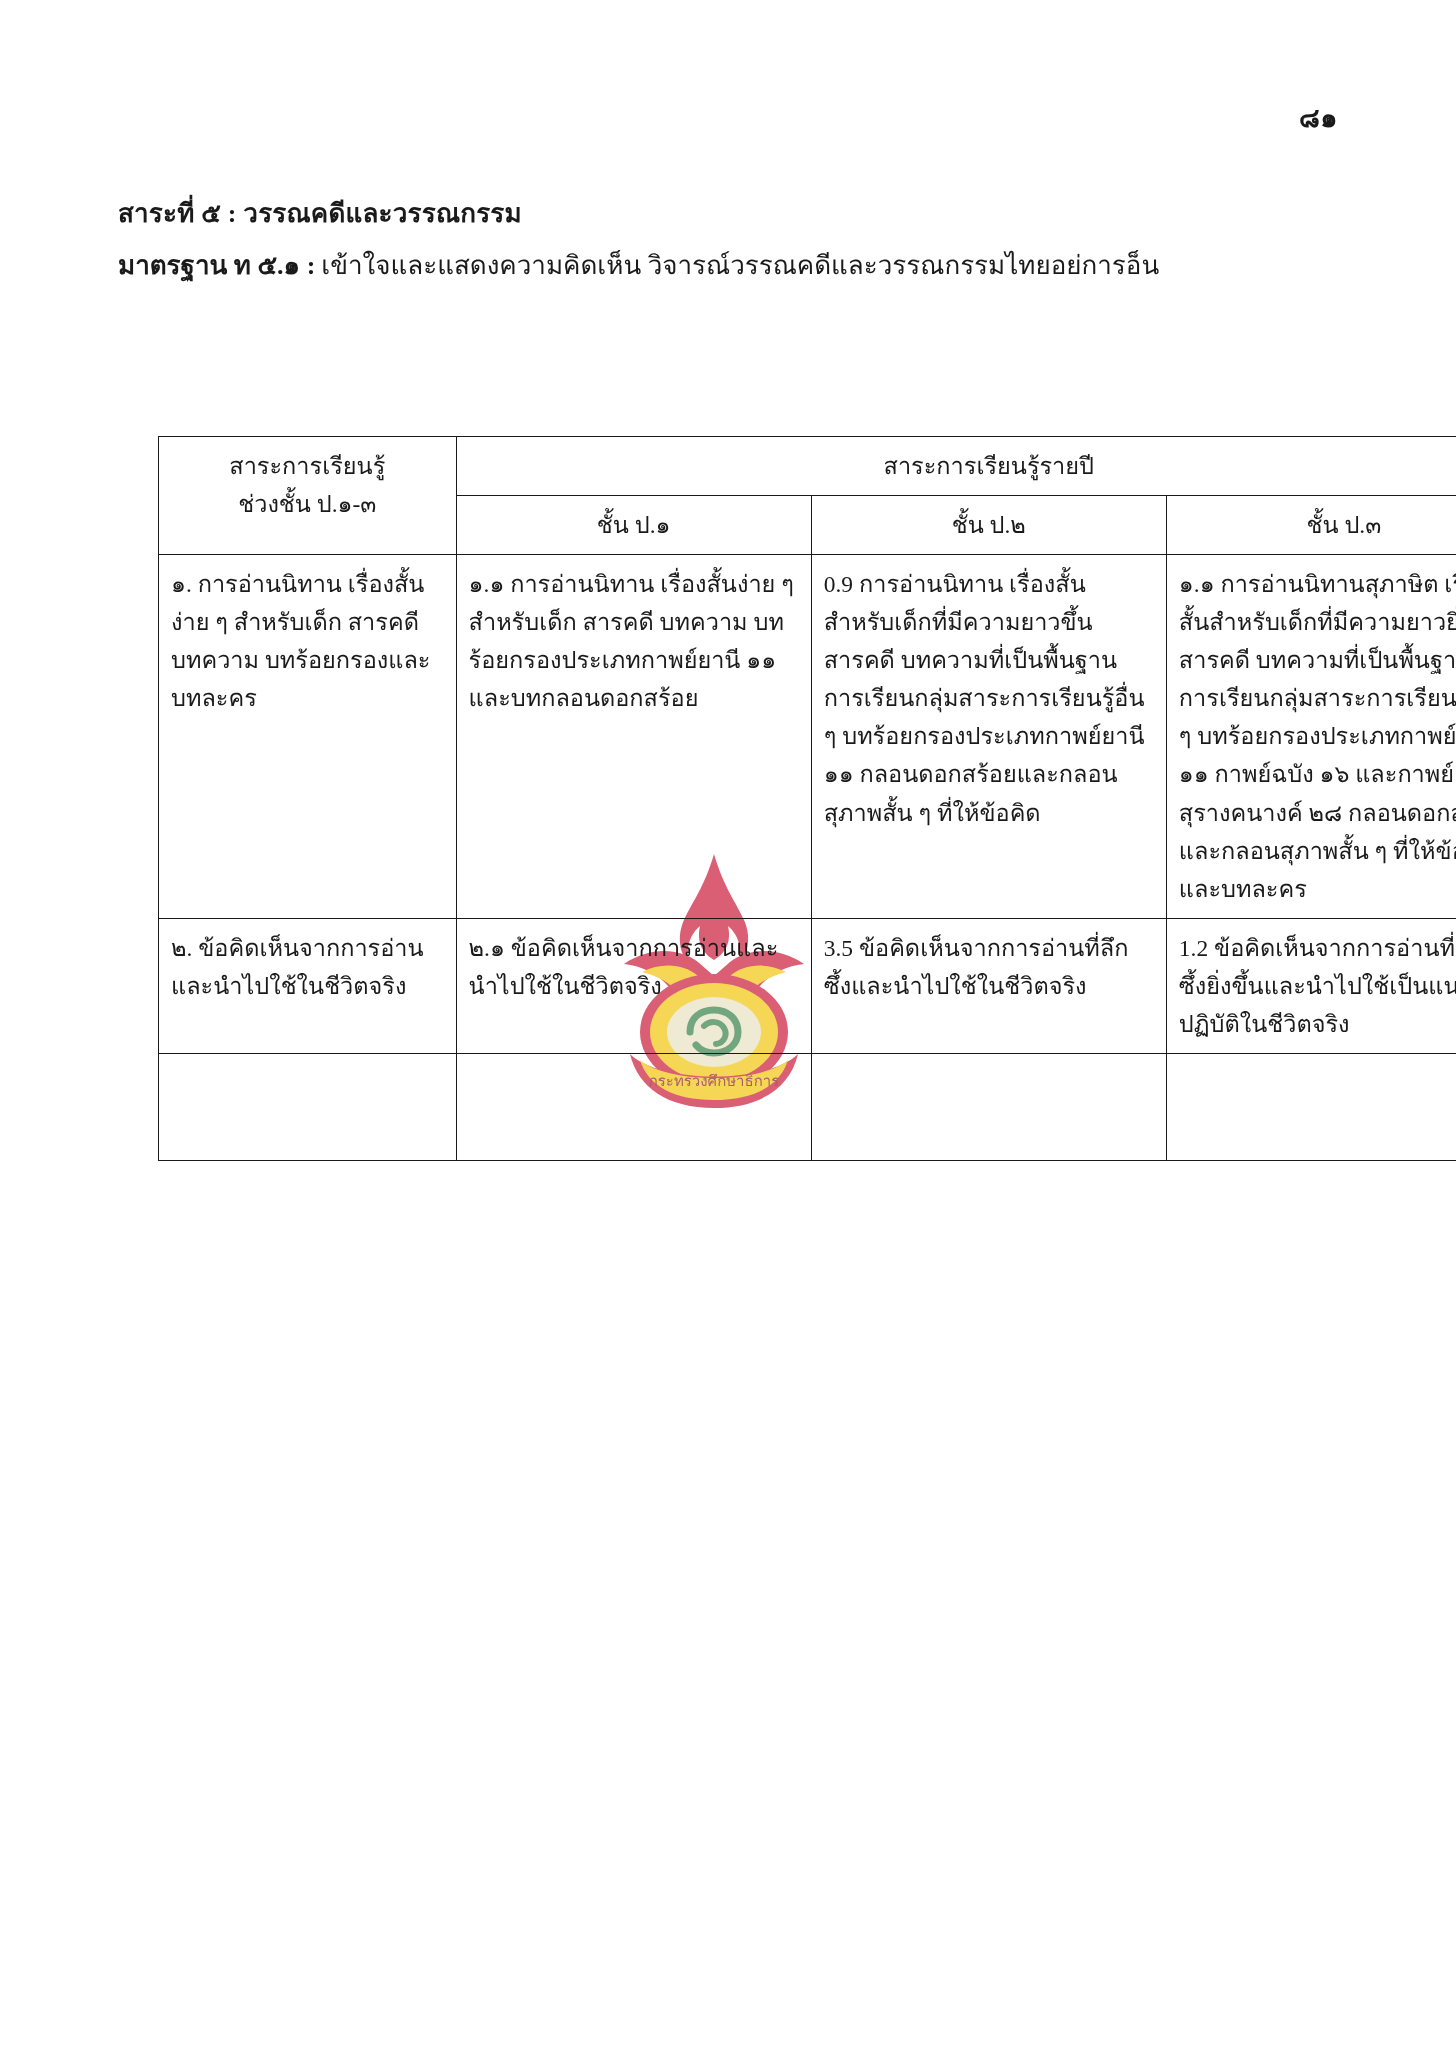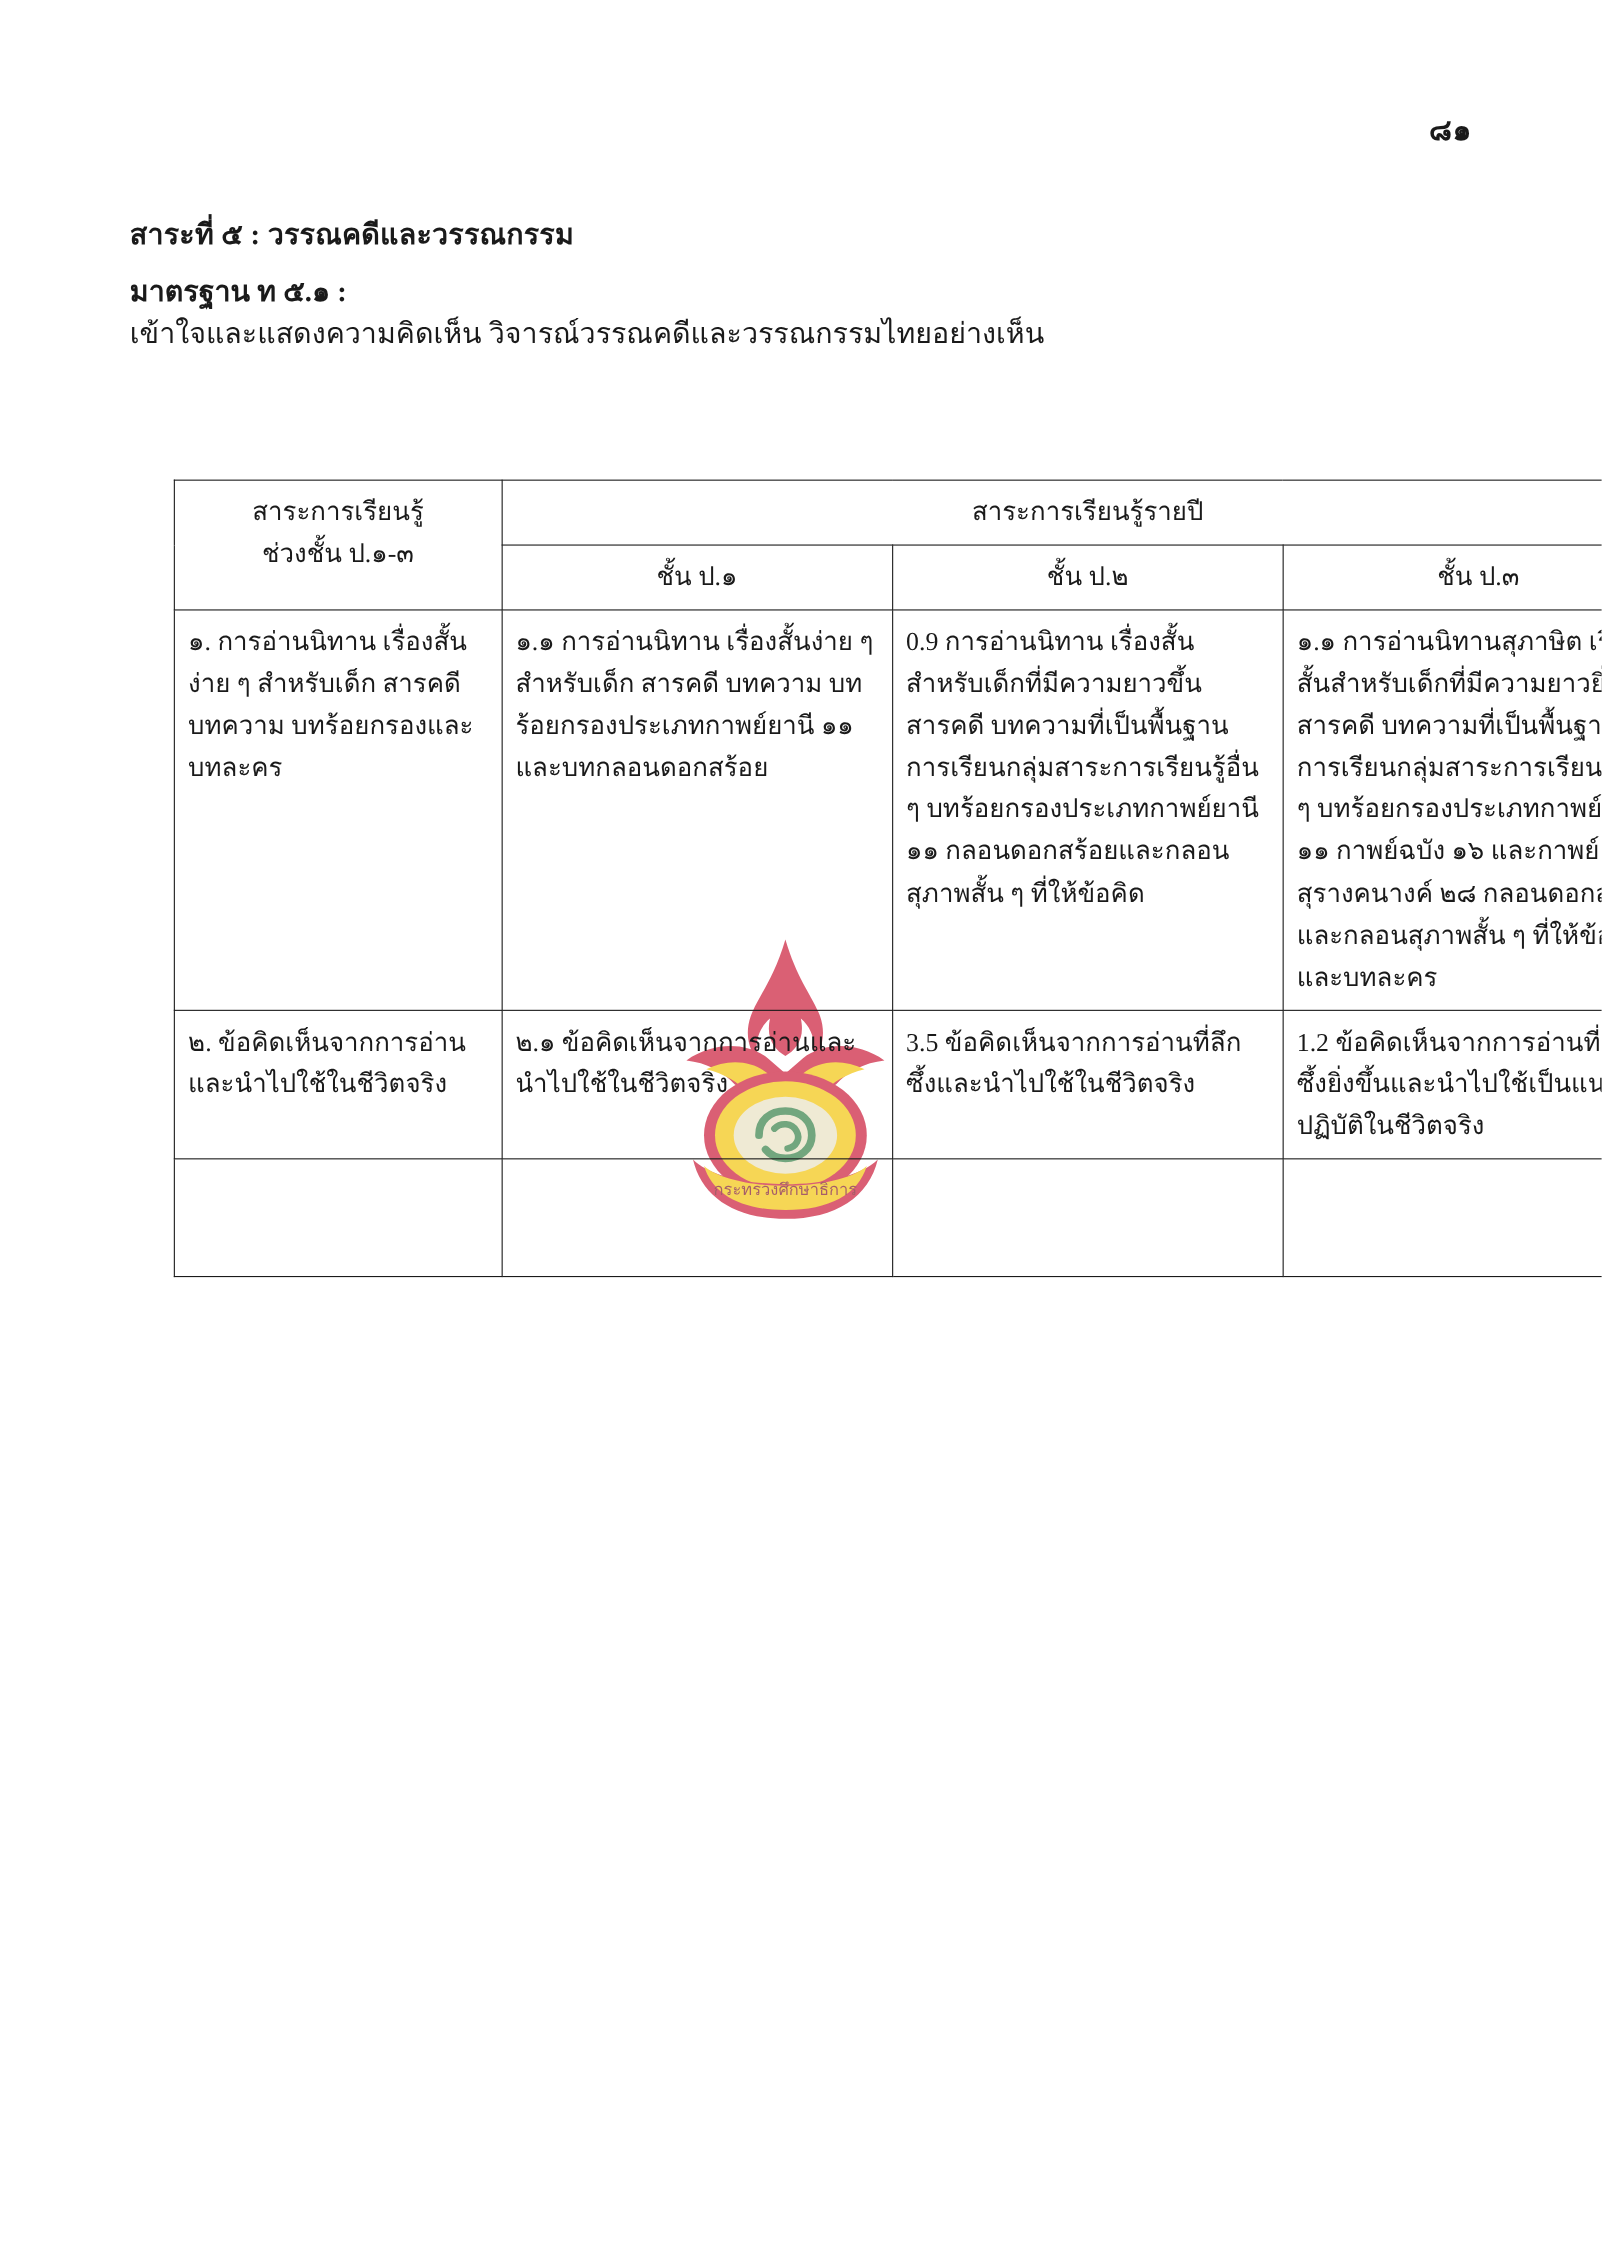--- a/index.html
+++ b/index.html
@@ -41,21 +41,20 @@
     font-size: 26px;
     font-weight: 700;
     margin-bottom: 14px;
     letter-spacing: 0.2px;
   }
   .standard-line {
     font-size: 26px;
     line-height: 1.45;
     display: flex;
     align-items: flex-start;
-    flex-direction: column;
   }
   .standard-label {
     font-weight: 700;
     white-space: nowrap;
     flex: 0 0 auto;
     padding-right: 6px;
   }
   .standard-text {
     font-weight: 400;
     flex: 1 1 auto;
@@ -128,21 +127,21 @@
 
 <div class="page">
 
   <div class="page-number">๘๑</div>
 
   <div class="heading-block">
     <div class="strand-line">สาระที่ ๕ : วรรณคดีและวรรณกรรม</div>
     <div class="standard-line">
       <span class="standard-label">มาตรฐาน  ท ๕.๑ :</span>
       <span class="standard-text">
-        <span>เข้าใจและแสดงความคิดเห็น วิจารณ์วรรณคดีและวรรณกรรมไทยอย่างเห็น</span>
+        <span>เข้าใจและแสดงความคิดเห็น วิจารณ์วรรณคดีและวรรณกรรมไทยอย่การอ็น</span>
       </span>
     </div>
   </div>
 
   <div class="watermark">
     <svg class="wm-inner" viewBox="0 0 300 300" xmlns="http://www.w3.org/2000/svg">
       <g opacity="0.72">
 
         <path d="M150 18 C140 52 128 66 120 84 C112 102 116 120 128 132 C120 118 124 100 136 90 C132 108 140 118 150 124 C160 118 168 108 164 90 C176 100 180 118 172 132 C184 120 188 102 180 84 C172 66 160 52 150 18 Z" fill="#c8102e"></path>
 

